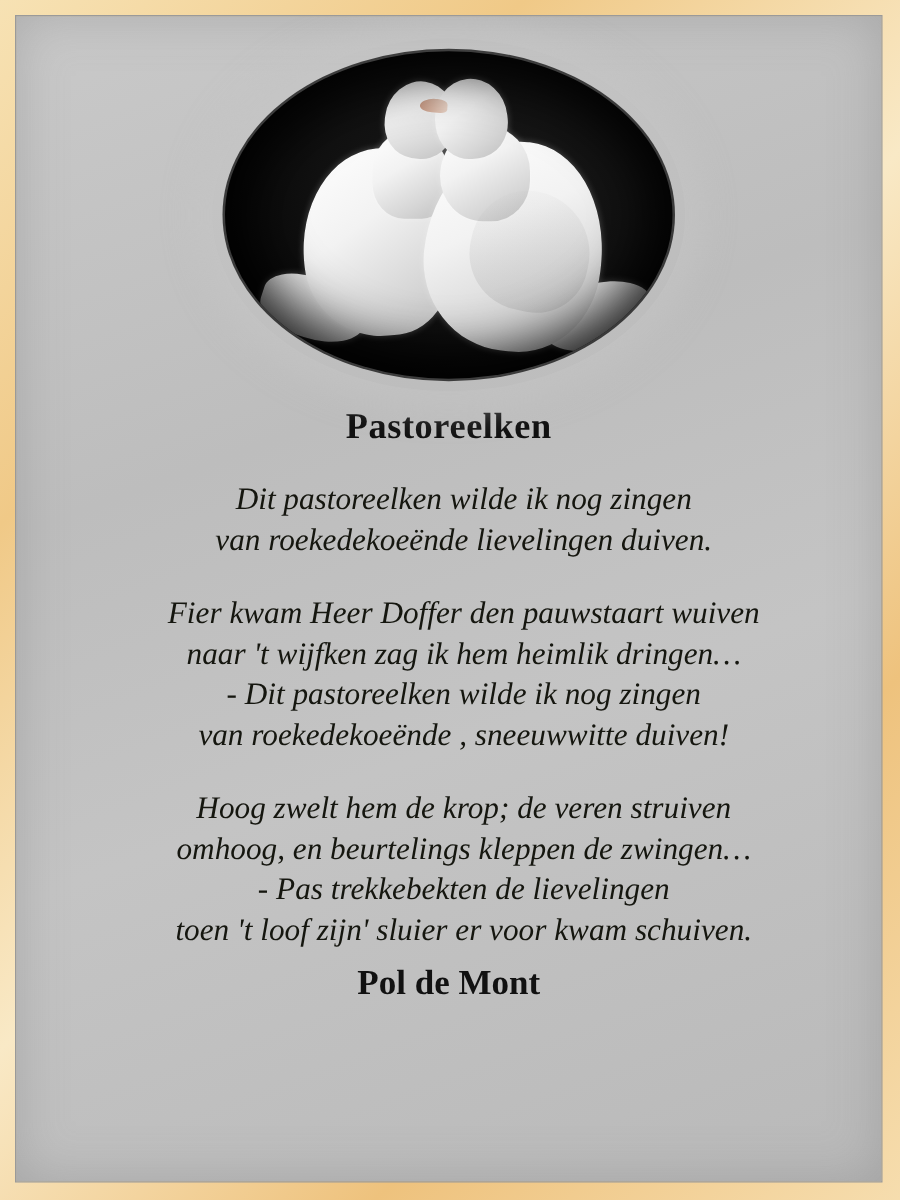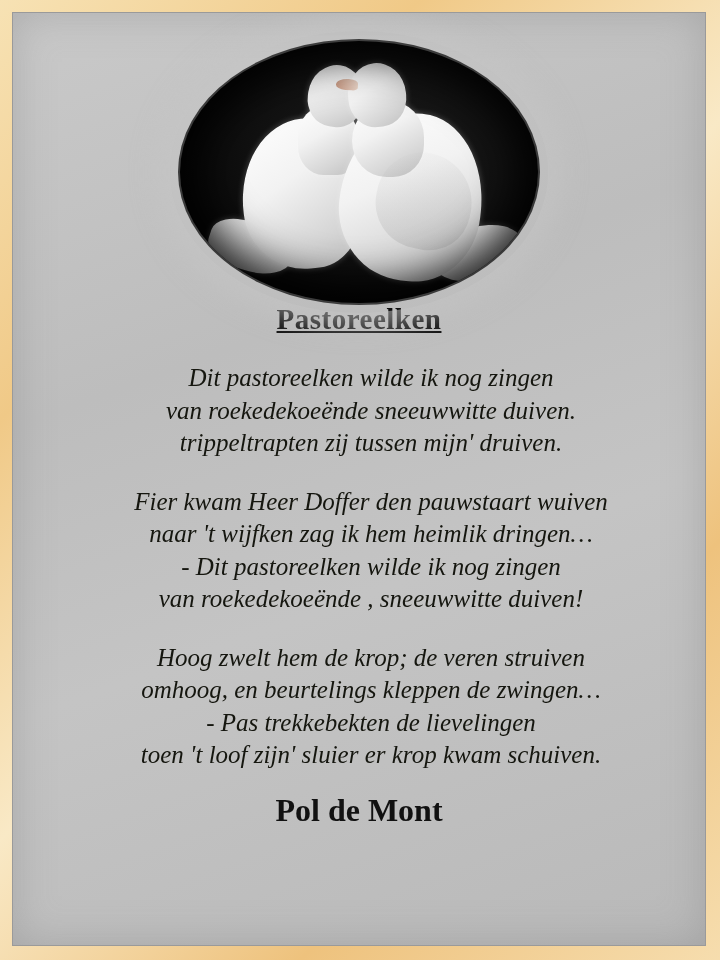--- a/index.html
+++ b/index.html
@@ -133,41 +133,40 @@
     pointer-events: none;
   }
   .photo-feather {
     position: absolute;
     inset: -10px;
     border-radius: 50% / 50%;
     box-shadow: 0 0 22px 16px rgba(196,196,196,0.55);
     pointer-events: none;
   }
   .poem-title {
+    margin-top: 22px;
     font-size: 29px;
     font-weight: bold;
     color: #111;
     letter-spacing: 0.5px;
-    text-decoration: underline;
   }
   .poem-body {
     margin-top: 26px;
     width: 100%;
     text-align: center;
     font-style: italic;
     font-size: 25px;
     line-height: 1.30;
     color: #15160f;
   }
   .stanza { margin-bottom: 26px; padding-left: 24px; }
-  .stanza:last-child { margin-bottom: 0; }
+  .stanza:last-child { margin-bottom: 10px; }
   .line { white-space: nowrap; }
   .poem-author {
-    margin-top: 20px;
-    font-size: 32px;
+    font-size: 28px;
     font-weight: bold;
     color: #111;
   }
 </style>
 </head>
 <body>
 
 <div class="page">
   <div class="card">
 
@@ -188,33 +187,32 @@
       </div>
       <div class="photo-vignette"></div>
       <div class="photo-feather"></div>
     </div>
 
     <div class="poem-title">Pastoreelken</div>
 
     <div class="poem-body">
       <div class="stanza">
         <div class="line">Dit pastoreelken wilde ik nog zingen</div>
-        <div class="line">van roekedekoeënde  sneeuwwitte duiven.</div>
-        <div class="line">trippeltrapten zij tussen mijn' druiven.</div>
+        <div class="line">van roekedekoeënde  lievelingen duiven.</div>
       </div>
       <div class="stanza">
         <div class="line">Fier kwam Heer Doffer den pauwstaart wuiven</div>
         <div class="line">naar 't wijfken zag ik hem heimlik dringen…</div>
         <div class="line">- Dit pastoreelken wilde ik nog zingen</div>
         <div class="line">van roekedekoeënde , sneeuwwitte duiven!</div>
       </div>
       <div class="stanza">
         <div class="line">Hoog zwelt hem de krop; de veren struiven</div>
         <div class="line">omhoog, en beurtelings kleppen de zwingen…</div>
         <div class="line">- Pas trekkebekten de lievelingen</div>
-        <div class="line">toen 't loof zijn' sluier er krop kwam schuiven.</div>
+        <div class="line">toen 't loof zijn' sluier er voor kwam schuiven.</div>
       </div>
     </div>
 
     <div class="poem-author">Pol de Mont</div>
 
   </div>
 </div>
 
 </body></html>

